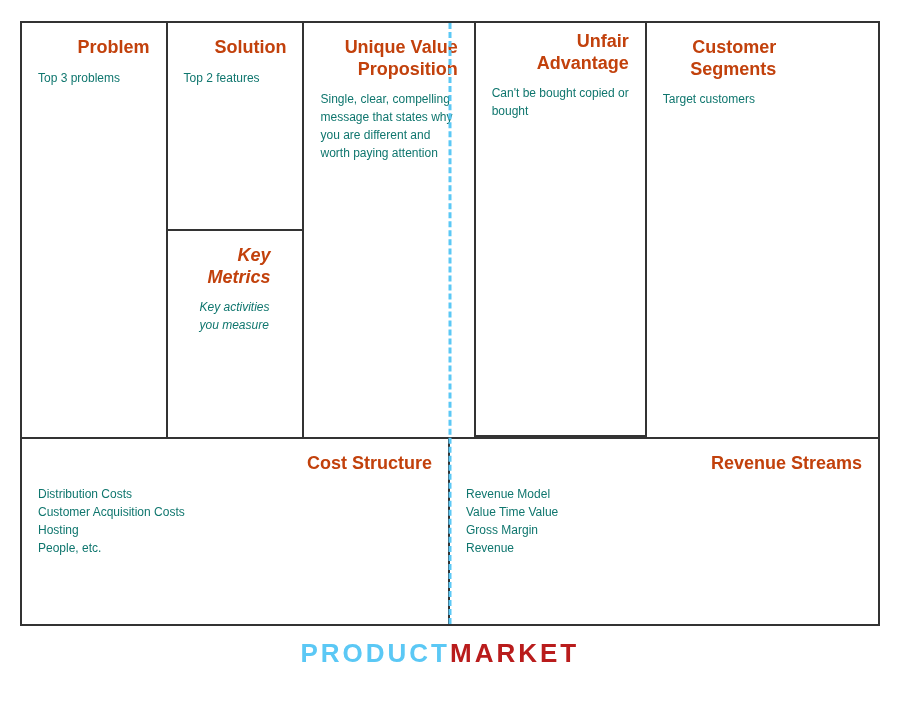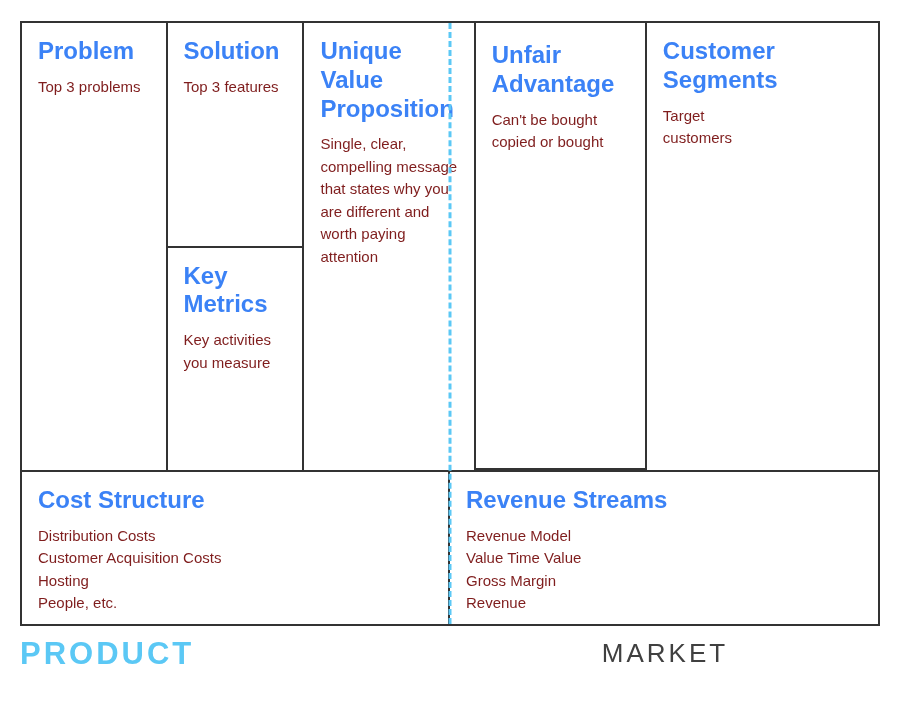--- a/index.html
+++ b/index.html
@@ -41,40 +41,41 @@
     }
     
     .top-section {
       display: flex;
       flex: 1;
       border-bottom: 2px solid #333;
     }
     
     .bottom-section {
       display: flex;
-      height: 152px;
+      height: 185px;
     }
     .cell {
       border-right: 2px solid #333;
       padding: 14px 16px;
       position: relative;
     }
     .cell:last-child {
       border-right: none;
     }
     .cell-title {
-      color: #3b82f6;
-      font-size: 24px;
+      color: #c2410c;
+      font-size: 18px;
       font-weight: bold;
       margin-bottom: 10px;
       line-height: 1.2;
+      text-align: right;
     }
     .cell-body {
-      color: #7f1d1d;
-      font-size: 15px;
+      color: #0f766e;
+      font-size: 12px;
       line-height: 1.5;
     }
     
     .col-problem {
       width: 17%;
     }
     .col-solution {
       width: 16%;
       display: flex;
       flex-direction: column;
@@ -84,39 +85,40 @@
       display: flex;
       flex-direction: column;
       flex: 1;
     }
     .solution-top {
       padding: 14px 16px;
       border-bottom: 2px solid #333;
       flex: 1;
     }
     .solution-bottom {
-      padding: 14px 16px;
-      flex: 1;
+      padding: 14px 32px;
+      flex: 1;
+      font-style: italic;
     }
     .col-uvp {
       width: 20%;
     }
     .col-unfair {
       width: 20%;
       display: flex;
       flex-direction: column;
       padding: 0;
     }
     .col-unfair-inner {
       display: flex;
       flex-direction: column;
       flex: 1;
     }
     .unfair-top {
-      padding: 18px 16px;
+      padding: 8px 16px;
       border-bottom: 2px solid #333;
       flex: 1;
     }
     .channels-cell {
       padding: 14px 16px;
       flex: 1;
     }
     .col-segments {
       width: 17%;
       border-right: none;
@@ -130,53 +132,52 @@
       border-right: none;
     }
     
     .footer-labels {
       display: flex;
       height: 55px;
       align-items: center;
     }
     .footer-product {
       width: 50%;
-      text-align: left;
+      text-align: right;
       color: #5bc8f5;
-      font-size: 31px;
+      font-size: 26px;
       font-weight: bold;
       letter-spacing: 3px;
     }
     .footer-market {
       width: 50%;
-      text-align: center;
-      color: #404040;
+      color: #b91c1c;
       font-size: 26px;
-      font-weight: normal;
+      font-weight: bold;
       letter-spacing: 3px;
     }
   </style>
 </head>
 <body>
 
 <div class="canvas">
   <div class="grid-area">
 
     <div class="top-section">
 
       <div class="cell col-problem">
         <div class="cell-title">Problem</div>
         <div class="cell-body">Top 3 problems</div>
       </div>
 
       <div class="cell col-solution">
         <div class="col-solution-inner">
           <div class="solution-top">
             <div class="cell-title">Solution</div>
-            <div class="cell-body">Top 3 features</div>
+            <div class="cell-body">Top 2 features</div>
           </div>
           <div class="solution-bottom">
             <div class="cell-title">Key Metrics</div>
             <div class="cell-body">Key activities you measure</div>
           </div>
         </div>
       </div>
 
       <div class="cell col-uvp">
         <div class="cell-title">Unique Value Proposition</div>

